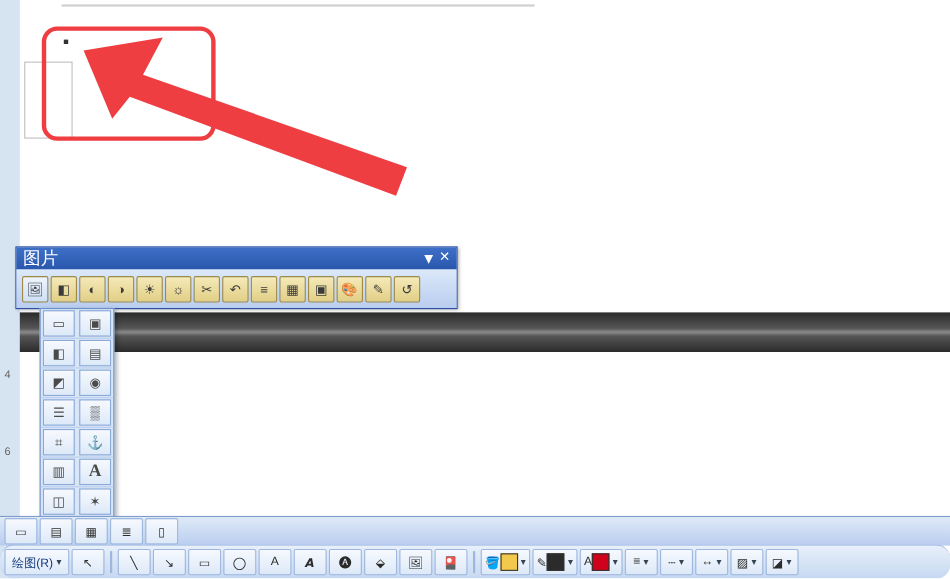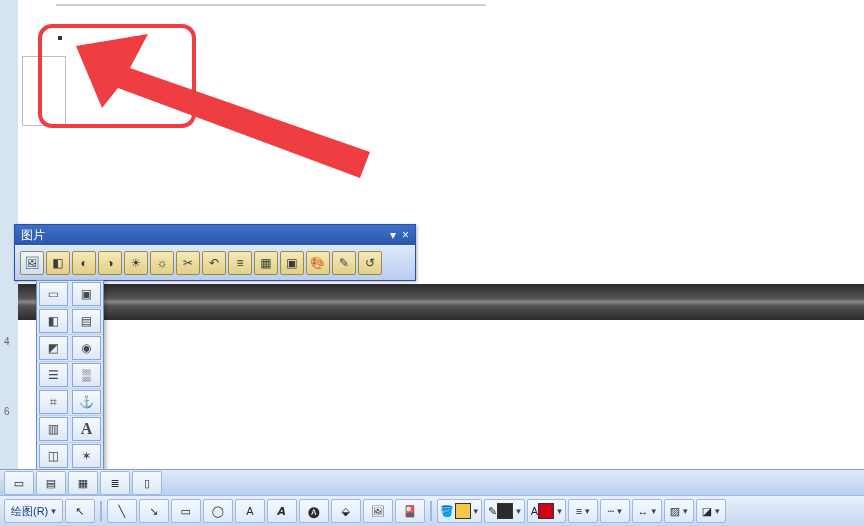--- a/index.html
+++ b/index.html
@@ -8,38 +8,38 @@
   .left-rail{position:absolute;left:0;top:0;width:18px;height:526px;background:#d6e4f2;}
   
   .doc-edge{position:absolute;left:56px;top:4px;width:430px;height:2px;background:#cfcfcf;}
   .page-square{position:absolute;left:22px;top:56px;width:42px;height:68px;border:1px solid #bfbfbf;background:#fff;}
   
   .red-box{position:absolute;left:38px;top:24px;width:150px;height:96px;border:4px solid #ef3e42;border-radius:14px;}
   .red-dot{position:absolute;left:58px;top:36px;width:4px;height:4px;background:#333;}
   .arrow{position:absolute;left:60px;top:30px;pointer-events:none;}
   
   .pic-toolbar{position:absolute;left:14px;top:224px;width:400px;background:#bcd2ef;border:1px solid #2a4fa3;box-shadow:1px 1px 3px rgba(0,0,0,.3);}
-  .pic-title{height:20px;background:linear-gradient(#3e6fc6,#2a57ae);color:#fff;font-size:12px;display:flex;align-items:center;padding:0 6px;justify-content:space-between;}
+  .pic-title{height:20px;background:linear-gradient(#3e6fc6,#2a57ae);color:#fff;font-size:16px;display:flex;align-items:center;padding:0 6px;justify-content:space-between;}
   .pic-title .right{display:flex;gap:6px;}
   .tb-row{display:flex;align-items:center;height:30px;padding:2px 4px;background:linear-gradient(#dae8f9,#b9cdef);border-top:1px solid #e9f1fc;}
   .tb-btn{width:22px;height:22px;margin:0 1px;background:linear-gradient(#f4e9b8,#e2cf86);border:1px solid #9e8a42;border-radius:2px;display:flex;align-items:center;justify-content:center;font-size:12px;color:#3a3a3a;cursor:pointer;}
   .tb-btn.pict{background:linear-gradient(#eef4fc,#cfe0f6);}
   
   .wrap-menu{position:absolute;left:36px;top:280px;width:66px;background:#d9e6f7;border:1px solid #6b8fc9;box-shadow:2px 2px 4px rgba(0,0,0,.3);}
   .wrap-row{display:flex;height:26px;align-items:center;border-bottom:1px solid #b9cdef;}
   .wrap-cell{width:28px;height:22px;margin:2px;background:linear-gradient(#f6f9fe,#dde9f8);border:1px solid #8aa9d6;display:flex;align-items:center;justify-content:center;font-size:12px;color:#4a4a4a;cursor:pointer;}
   .wrap-cell.letterA{font-family:"Times New Roman",serif;font-size:16px;font-weight:bold;}
   
   .dark-strip{position:absolute;left:18px;top:284px;right:0;height:36px;background:linear-gradient(#2b2b2b,#555 40%,#8a8a8a 50%,#555 60%,#2b2b2b);}
   
   .ruler-marks{position:absolute;left:2px;top:316px;width:14px;height:158px;}
   .ruler-marks span{position:absolute;left:2px;font-size:10px;color:#666;}
   
   .bottom-bar1{position:absolute;left:0;bottom:30px;right:0;height:26px;background:linear-gradient(#dfeaf7,#b9cdef);border-top:1px solid #7e9ccc;display:flex;align-items:center;padding-left:4px;gap:2px;}
-  .bottom-bar2{position:absolute;left:0;bottom:0;right:0;height:30px;background:linear-gradient(#e8f0fb,#c6d8f1);border-top:1px solid #9db7df;display:flex;align-items:center;padding-left:4px;gap:2px;}
+  .bottom-bar2{position:absolute;left:0;bottom:0;right:0;height:30px;background:linear-gradient(#e8f0fb,#c6d8f1);border-top:1px solid #9db7df;display:flex;align-items:center;padding-left:4px;gap:2px;border-radius:13px;}
   .bb-btn{height:22px;min-width:22px;padding:0 3px;background:linear-gradient(#f6f9fe,#dde9f8);border:1px solid #9db7df;border-radius:2px;display:flex;align-items:center;justify-content:center;font-size:11px;color:#2b2b2b;cursor:pointer;}
   .bb-sep{width:2px;height:20px;background:#9db7df;margin:0 3px;}
   .bb-label{padding:0 6px;color:#123a7c;}
   .dd::after{content:"▾";margin-left:3px;font-size:9px;color:#345;}
   .colorchip{width:14px;height:14px;border:1px solid #333;}
 </style>
 </head>
 <body>
 
 <div class="root">

